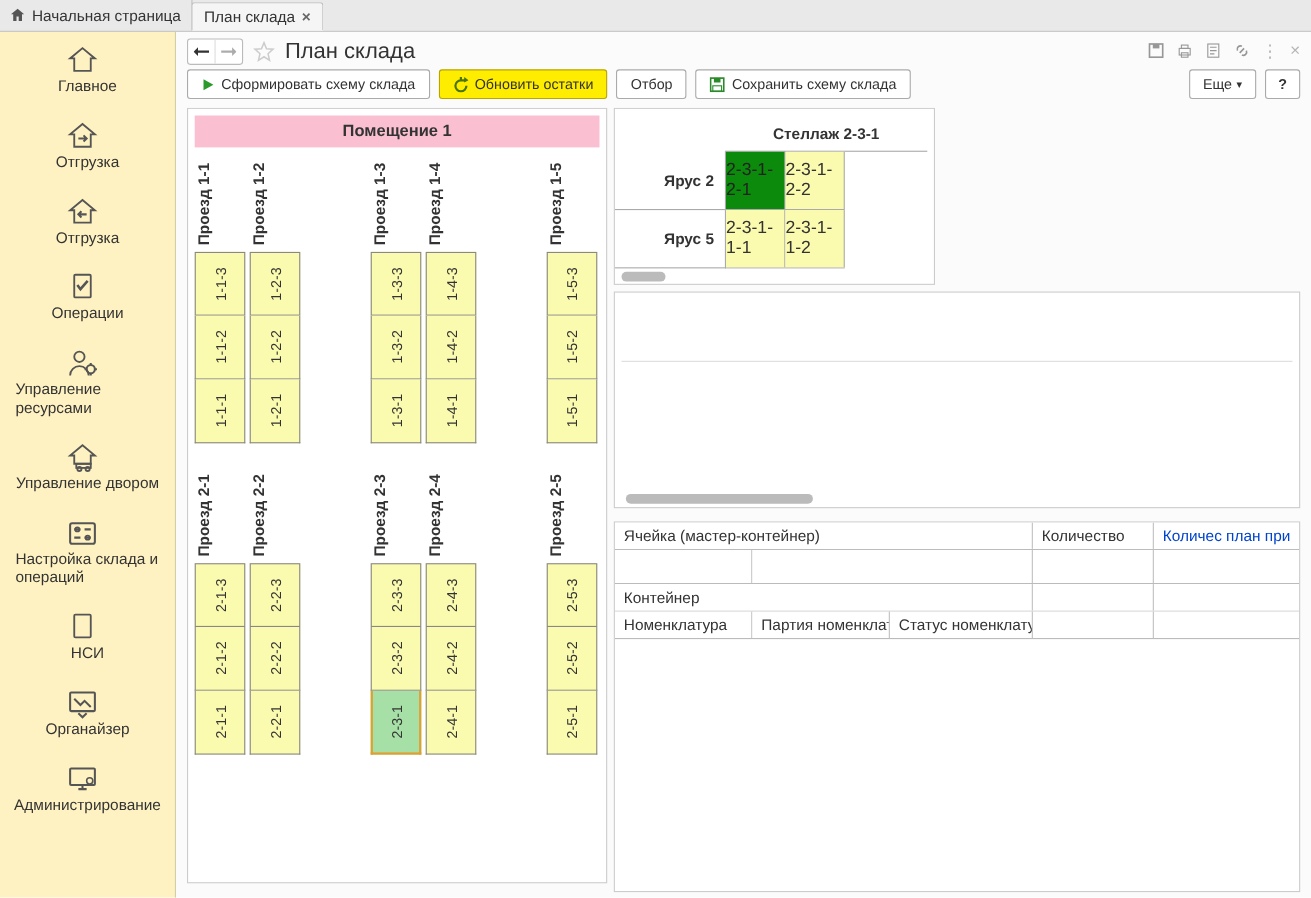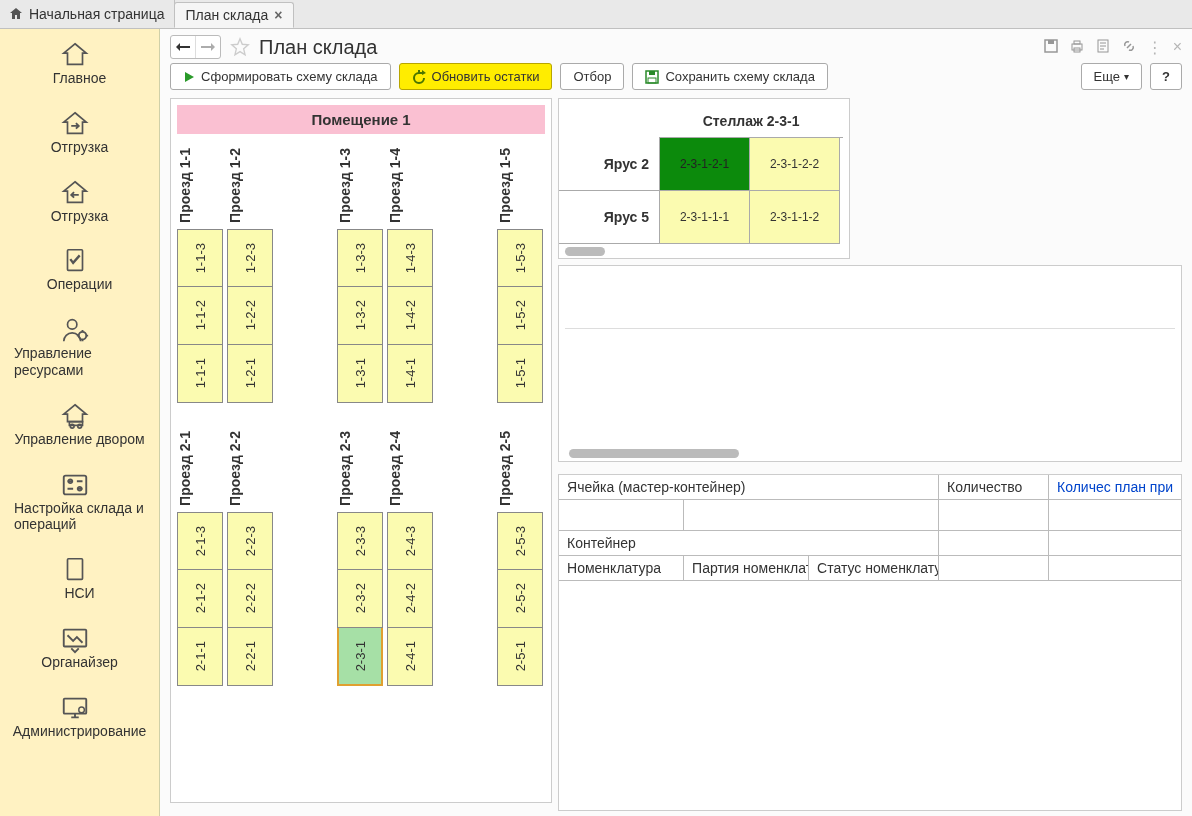--- a/index.html
+++ b/index.html
@@ -59,21 +59,21 @@
   
   
   .rack-row + .rack-row .cell { border-top:none; }
   
   
   .rack-panel { width:290px; border:1px solid #ccc; margin:0 6px 6px 0; background:#fff; display:flex; flex-direction:column; overflow:hidden; }
   .rack-title { text-align:center; font-weight:bold; padding:8px 0; border-bottom:1px solid #aaa; margin:6px 6px 0 100px; }
   .tier-row { display:flex; align-items:stretch; }
   .tier-label { width:100px; padding:18px 10px; font-weight:bold; text-align:right; border-bottom:1px solid #aaa; box-sizing:border-box; }
   .tier-cells { display:flex; border-left:1px solid #aaa; border-bottom:1px solid #aaa; margin-right:6px; }
-  .tcell { width:90px; height:52px; background:#fbfbb0; border-right:1px solid #aaa; display:flex; align-items:center; justify-content:center; font-size:12px; cursor:pointer; box-sizing:border-box; }
+  .tcell { width:54px; height:52px; background:#fbfbb0; border-right:1px solid #aaa; display:flex; align-items:center; justify-content:center; font-size:16px; cursor:pointer; box-sizing:border-box; }
   .tcell.full { background:#0c8a0c; color:#222; }
   .rack-flex { flex:1; }
   .rack-scroll { height:14px; display:flex; align-items:center; padding:0 6px; }
   .rack-scroll .thumb { width:40px; height:9px; background:#bbb; border-radius:5px; }
   
   
   .blank-panel { flex:1; border:1px solid #ccc; margin:0 10px 6px 0; background:#fff; display:flex; flex-direction:column; }
   .blank-scroll { margin-top:auto; padding:0 6px 3px 6px; display:flex; }
   .blank-scroll .track { flex:1; height:9px; background:transparent; position:relative; }
   .blank-scroll .thumb { position:absolute; left:4px; width:170px; height:9px; background:#bbb; border-radius:5px; }

